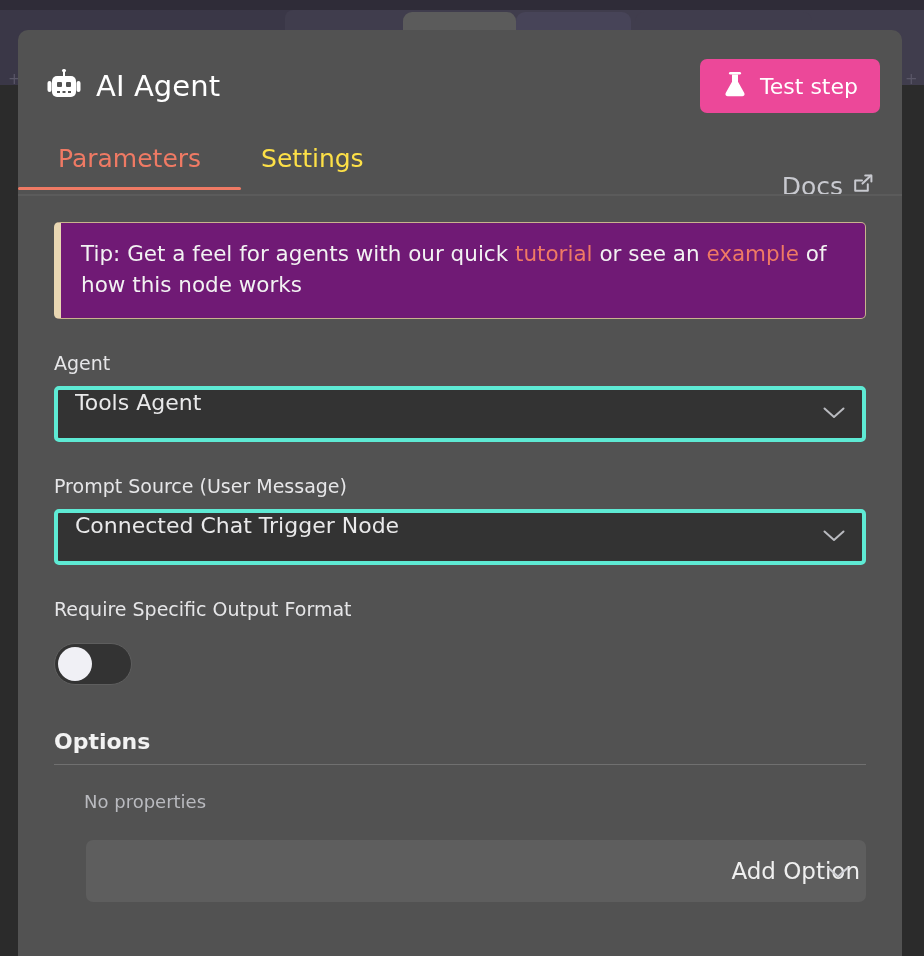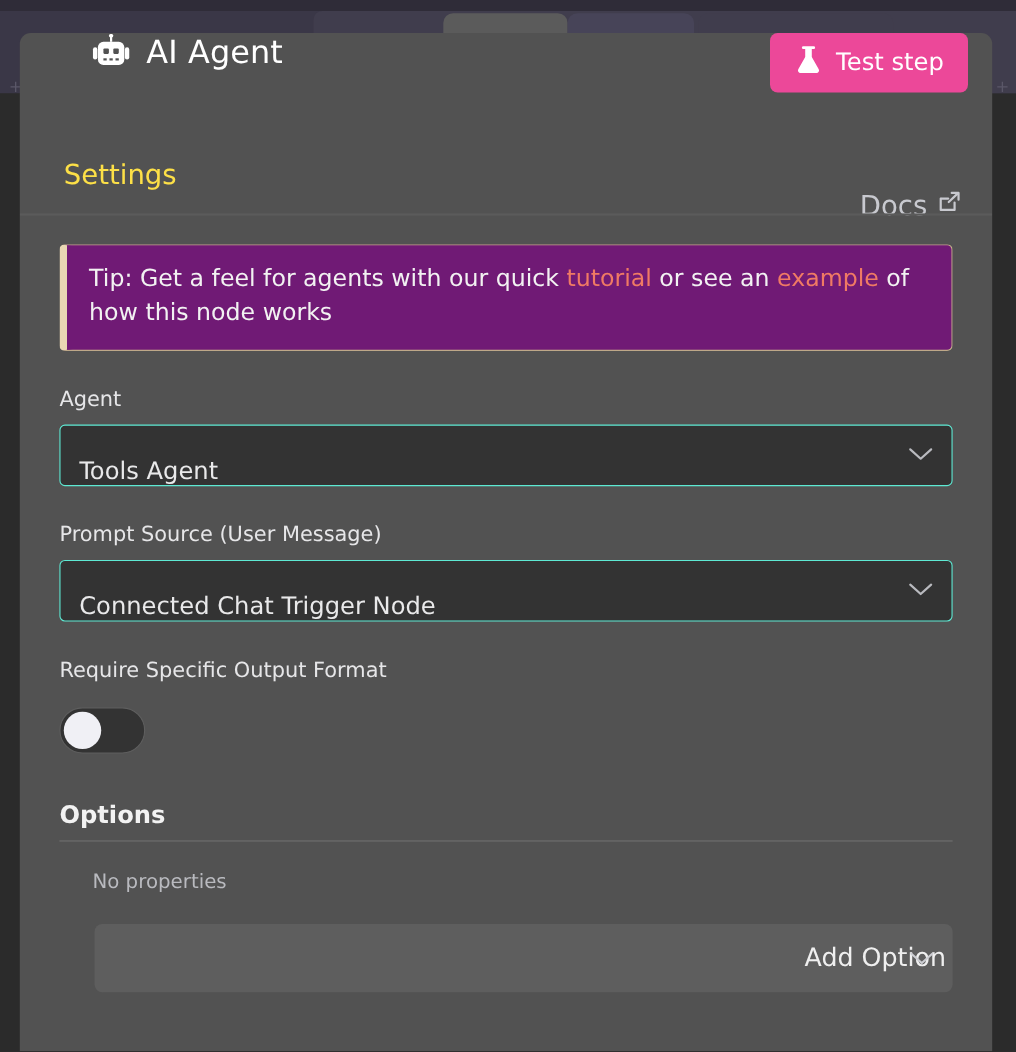--- a/index.html
+++ b/index.html
@@ -118,22 +118,22 @@
     overflow: hidden;
     box-sizing: border-box;
   }
 
   
   .ndv-header {
     position: relative;
     height: 112px;
     padding: 0 22px 0 28px;
     display: flex;
-    box-sizing: border-box;
-    margin-left: 37px;
+    align-items: center;
+    box-sizing: border-box;
   }
   .node-icon {
     width: 36px; height: 36px;
     flex: 0 0 auto;
     display: flex; align-items: center; justify-content: center;
     margin-right: 14px;
   }
   .node-title {
     font-size: 29px;
     color: #ffffff;
@@ -243,24 +243,24 @@
   .param-label {
     font-size: 19px;
     color: #e6e6e8;
     margin-bottom: 11px;
     line-height: 1.2;
   }
   .select-box {
     position: relative;
     height: 56px;
     background: #333333;
-    border: 1px solid #5eead4;
+    border: 4px solid #5eead4;
     border-radius: 5px;
     display: flex;
-    align-items: flex-end;
+    align-items: flex-start;
     padding: 0 46px 0 17px;
     box-sizing: border-box;
     cursor: pointer;
   }
   .select-value {
     font-size: 22px;
     color: #e9e9ea;
     white-space: nowrap;
     overflow: hidden;
     text-overflow: ellipsis;
@@ -393,20 +393,23 @@
           <svg width="26" height="28" viewBox="0 0 26 28" aria-hidden="true">
             <rect x="7" y="2" width="12" height="2.6" rx="1.3" fill="#ffffff"></rect>
             <path d="M10 4.6 h6 v7.2 l6.3 11.1 a2.3 2.3 0 0 1 -2 3.4 H5.7 a2.3 2.3 0 0 1 -2 -3.4 L10 11.8 Z" fill="#ffffff"></path>
           </svg>
         </span>
         <span>Test step</span>
       </button>
     </div>
 
     <div class="ndv-tabs">
+      <div class="tab active">
+        <span>Parameters</span>
+      </div>
       <div class="tab">
         <span>Settings</span>
       </div>
       <a class="docs-link">
         <span>Docs</span>
         <span>
           <svg width="22" height="22" viewBox="0 0 22 22" aria-hidden="true">
             <path d="M4 7.5 h6" stroke="#c8c9cf" stroke-width="2" fill="none" stroke-linecap="round"></path>
             <path d="M3.2 7.5 v10.3 h12.6 v-6.6" stroke="#c8c9cf" stroke-width="2" fill="none" stroke-linecap="round" stroke-linejoin="round"></path>
             <path d="M10.5 10.6 L19 2.6" stroke="#c8c9cf" stroke-width="2" fill="none" stroke-linecap="round"></path>

